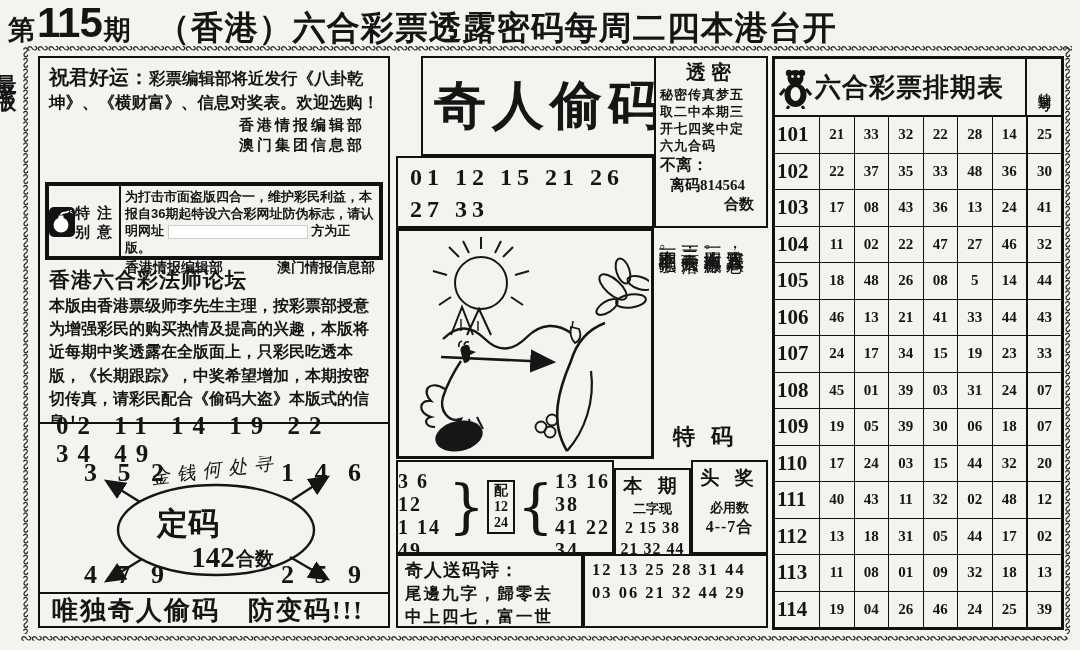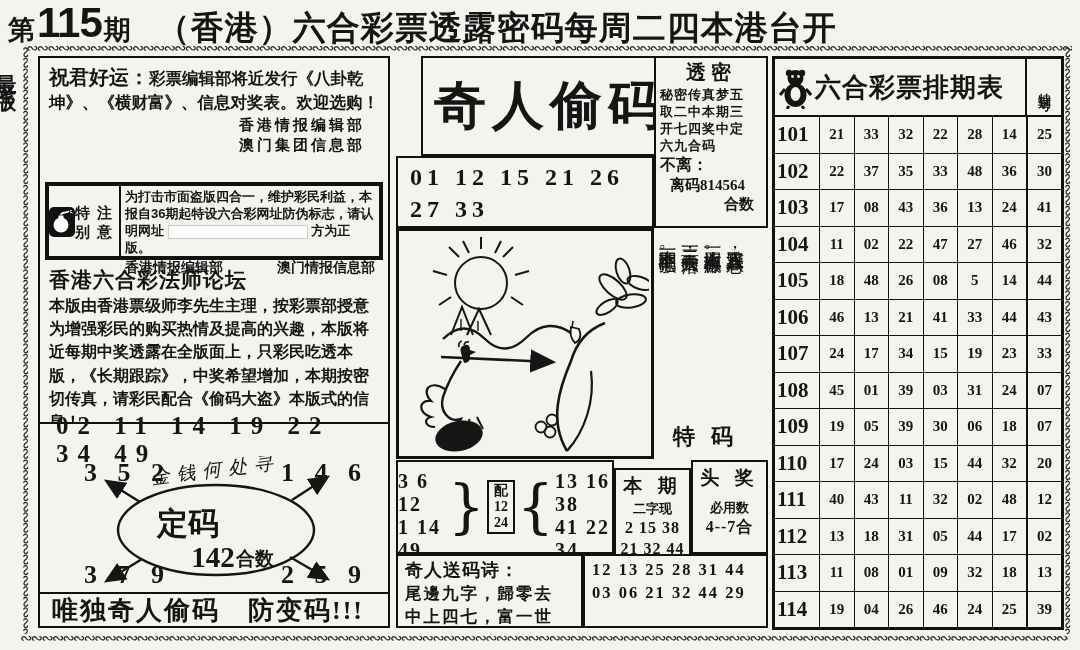--- a/index.html
+++ b/index.html
@@ -187,21 +187,21 @@
         <text x="148" y="78" text-anchor="middle" font-size="31" font-weight="bold" fill="#151515">定码</text>
         <text x="173" y="111" text-anchor="middle" font-size="29" font-weight="600" fill="#151515">142</text>
         <text x="215" y="109" text-anchor="middle" font-size="19" font-weight="600" fill="#151515">合数</text>
         <line x1="100" y1="46" x2="68" y2="26" stroke="#151515" stroke-width="2.4" marker-end="url(#ah)"></line>
         <line x1="252" y1="44" x2="286" y2="22" stroke="#151515" stroke-width="2.4" marker-end="url(#ah)"></line>
         <line x1="102" y1="103" x2="68" y2="124" stroke="#151515" stroke-width="2.4" marker-end="url(#ah)"></line>
         <line x1="250" y1="101" x2="286" y2="122" stroke="#151515" stroke-width="2.4" marker-end="url(#ah)"></line>
       </svg>
       <span class="corner c-tl">3 5 2</span>
       <span class="corner c-tr">1 4 6</span>
-      <span class="corner c-bl">3 7 9</span>
+      <span class="corner c-bl">4 7 9</span>
       <span class="corner c-br">2 5 9</span>
     </div>
 
     <div class="sec-slogan">唯独奇人偷码　防变码!!!</div>
   </div>
 
   <div class="box box-title">奇人偷码</div>
 
   <div class="box box-nums">
     <div>01 12 15 21 26 27 33</div>

